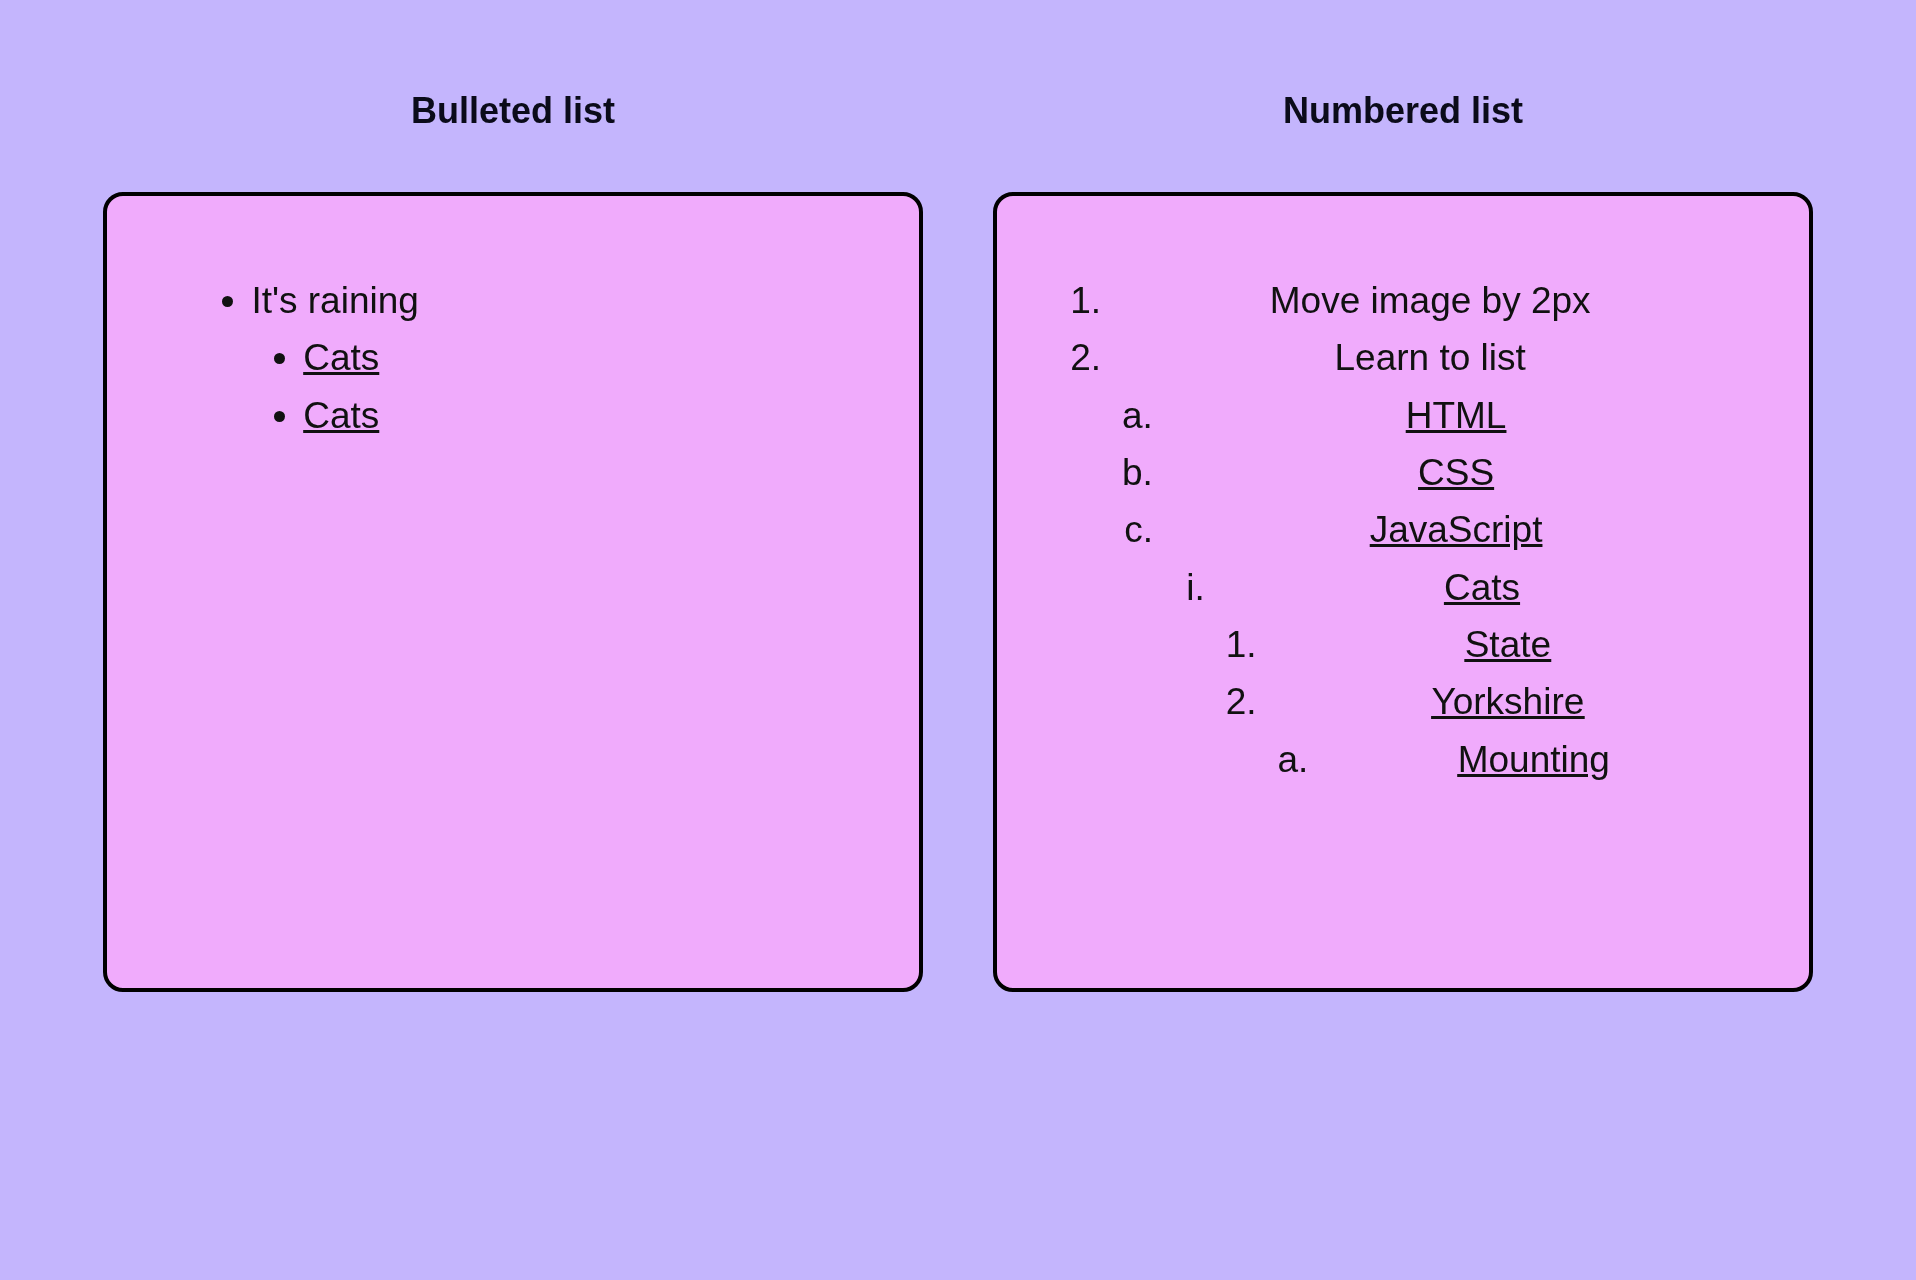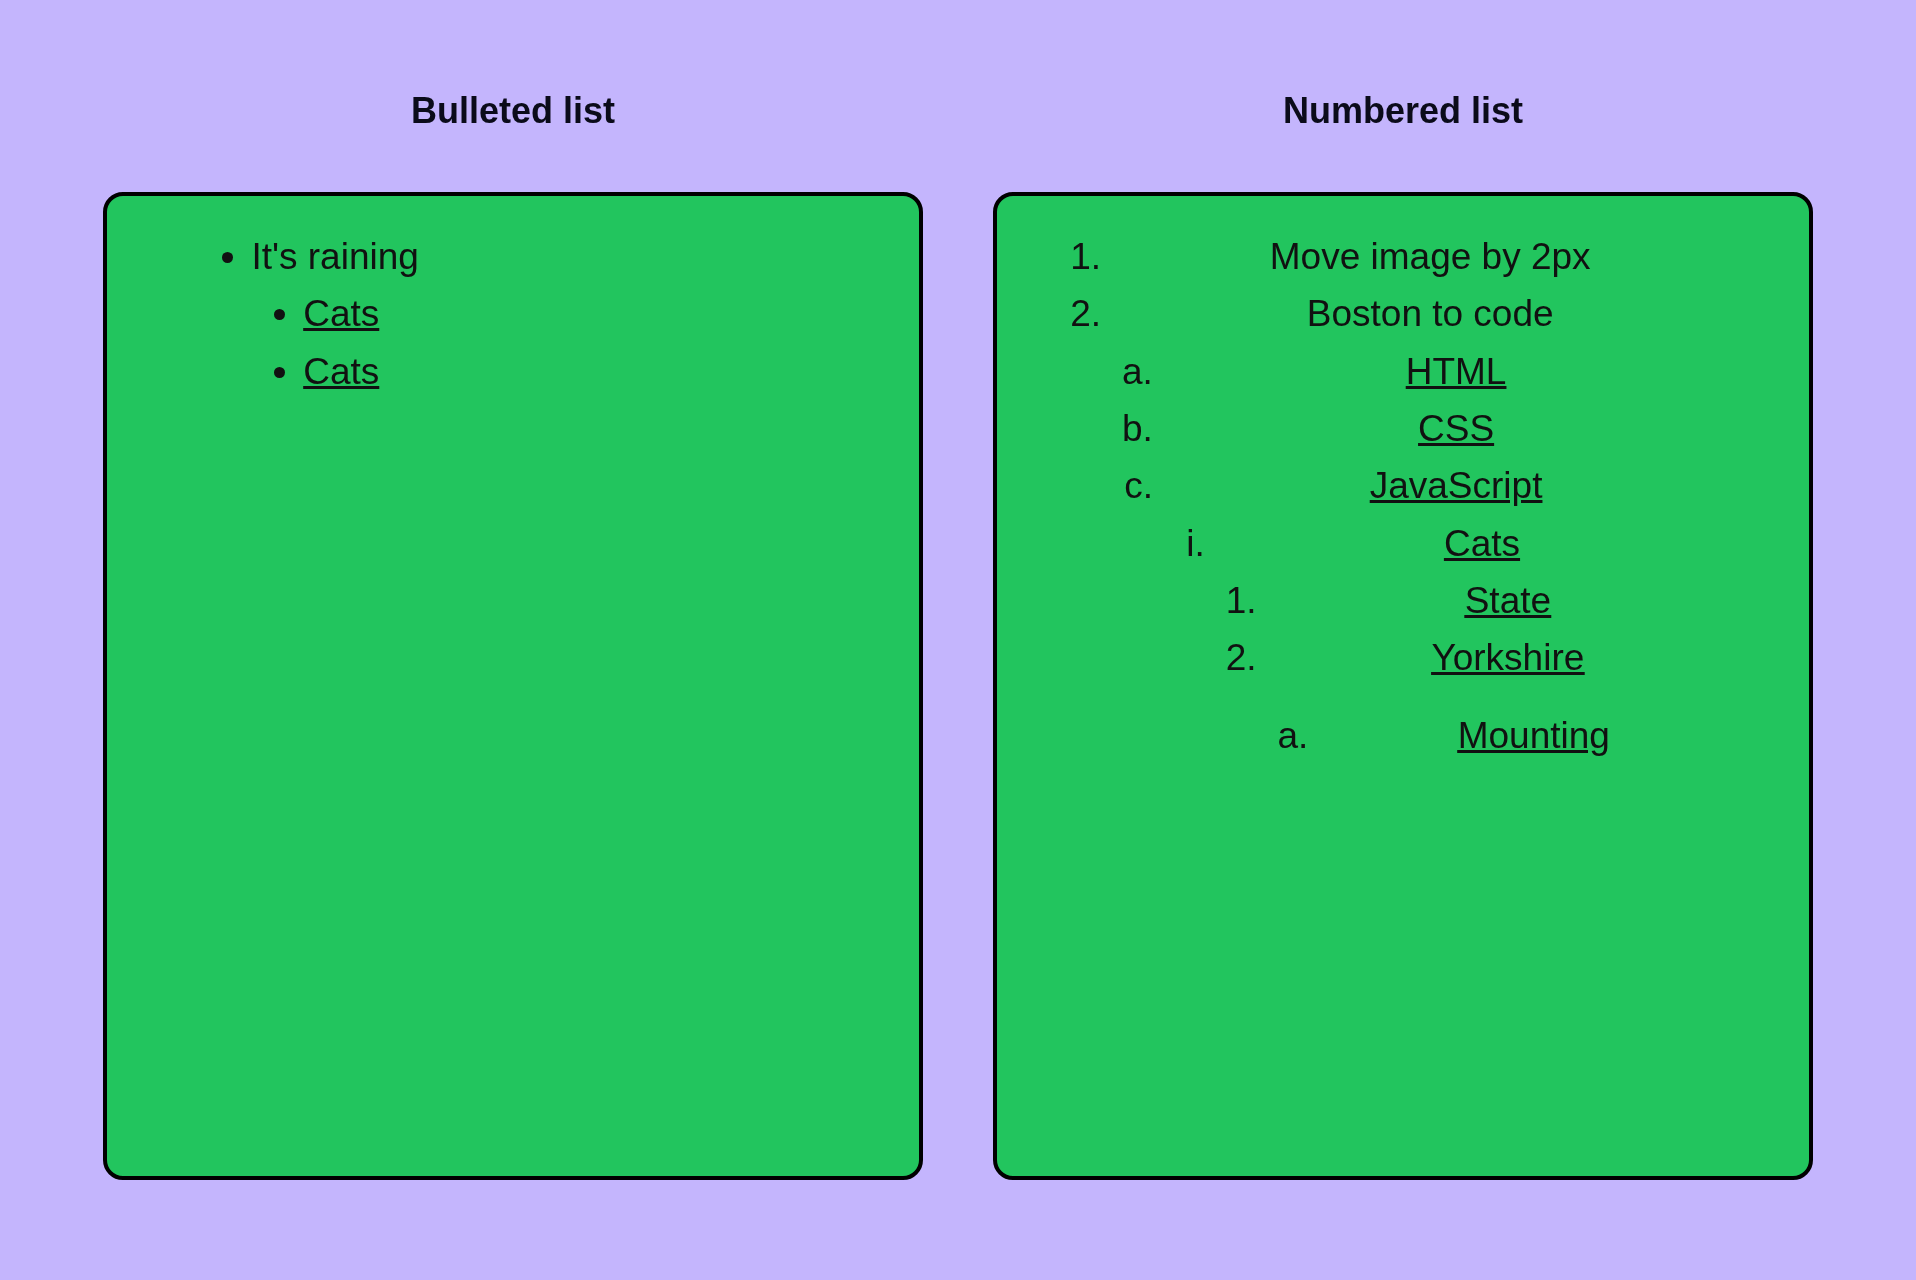--- a/index.html
+++ b/index.html
@@ -22,46 +22,46 @@
       flex-direction: column;
       align-items: center;
     }
     .panel-title {
       font-size: 36px;
       font-weight: 700;
       color: #0b0b1a;
       margin-bottom: 60px;
     }
     .card {
-      background: #22c55e;
+      background: #f0abfc;
       border: 4px solid #000;
       border-radius: 20px;
       width: 820px;
-      height: 988px;
-      padding: 32px 60px;
+      height: 800px;
+      padding: 76px 60px;
       font-size: 37px;
       color: #111;
       line-height: 1.55;
     }
     ul, ol {
       list-style-position: outside;
       padding-left: 1.2em;
     }
     ul {
       list-style-type: disc;
     }
     ul ul, ol ol, ol ul, ul ol {
       padding-left: 1.4em;
       text-decoration: underline;
     }
     ol.level-1 { list-style-type: decimal; }
     ol.level-2 { list-style-type: lower-alpha; }
     ol.level-3 { list-style-type: lower-roman; }
     ol.level-4 { list-style-type: decimal; }
-    ol.level-5 { list-style-type: lower-alpha; margin-top: 20px; }
+    ol.level-5 { list-style-type: lower-alpha; }
     li::marker {
       font-size: 37px;
     }
     .bulleted-root {
       margin-left: 40px;
     }
     .numbered-root {
       margin-left: 10px;
       text-align: center;
     }
@@ -79,21 +79,21 @@
           </ul></li>
       </ul>
   </div>
 </div>
 
 <div class="panel-wrap">
   <div class="panel-title">Numbered list</div>
   <div class="card">
     <ol id="numbered-root" class="numbered-root level-1">
         <li><span>Move image by 2px</span></li>
-        <li><span>Boston to code</span><ol class="level-2">
+        <li><span>Learn to list</span><ol class="level-2">
             <li><span>HTML</span></li>
             <li><span>CSS</span></li>
             <li><span>JavaScript</span><ol class="level-3">
                 <li><span>Cats</span><ol class="level-4">
                     <li><span>State</span></li>
                     <li><span>Yorkshire</span><ol class="level-5">
                         <li><span>Mounting</span></li>
                       </ol></li>
                   </ol></li>
               </ol></li>

